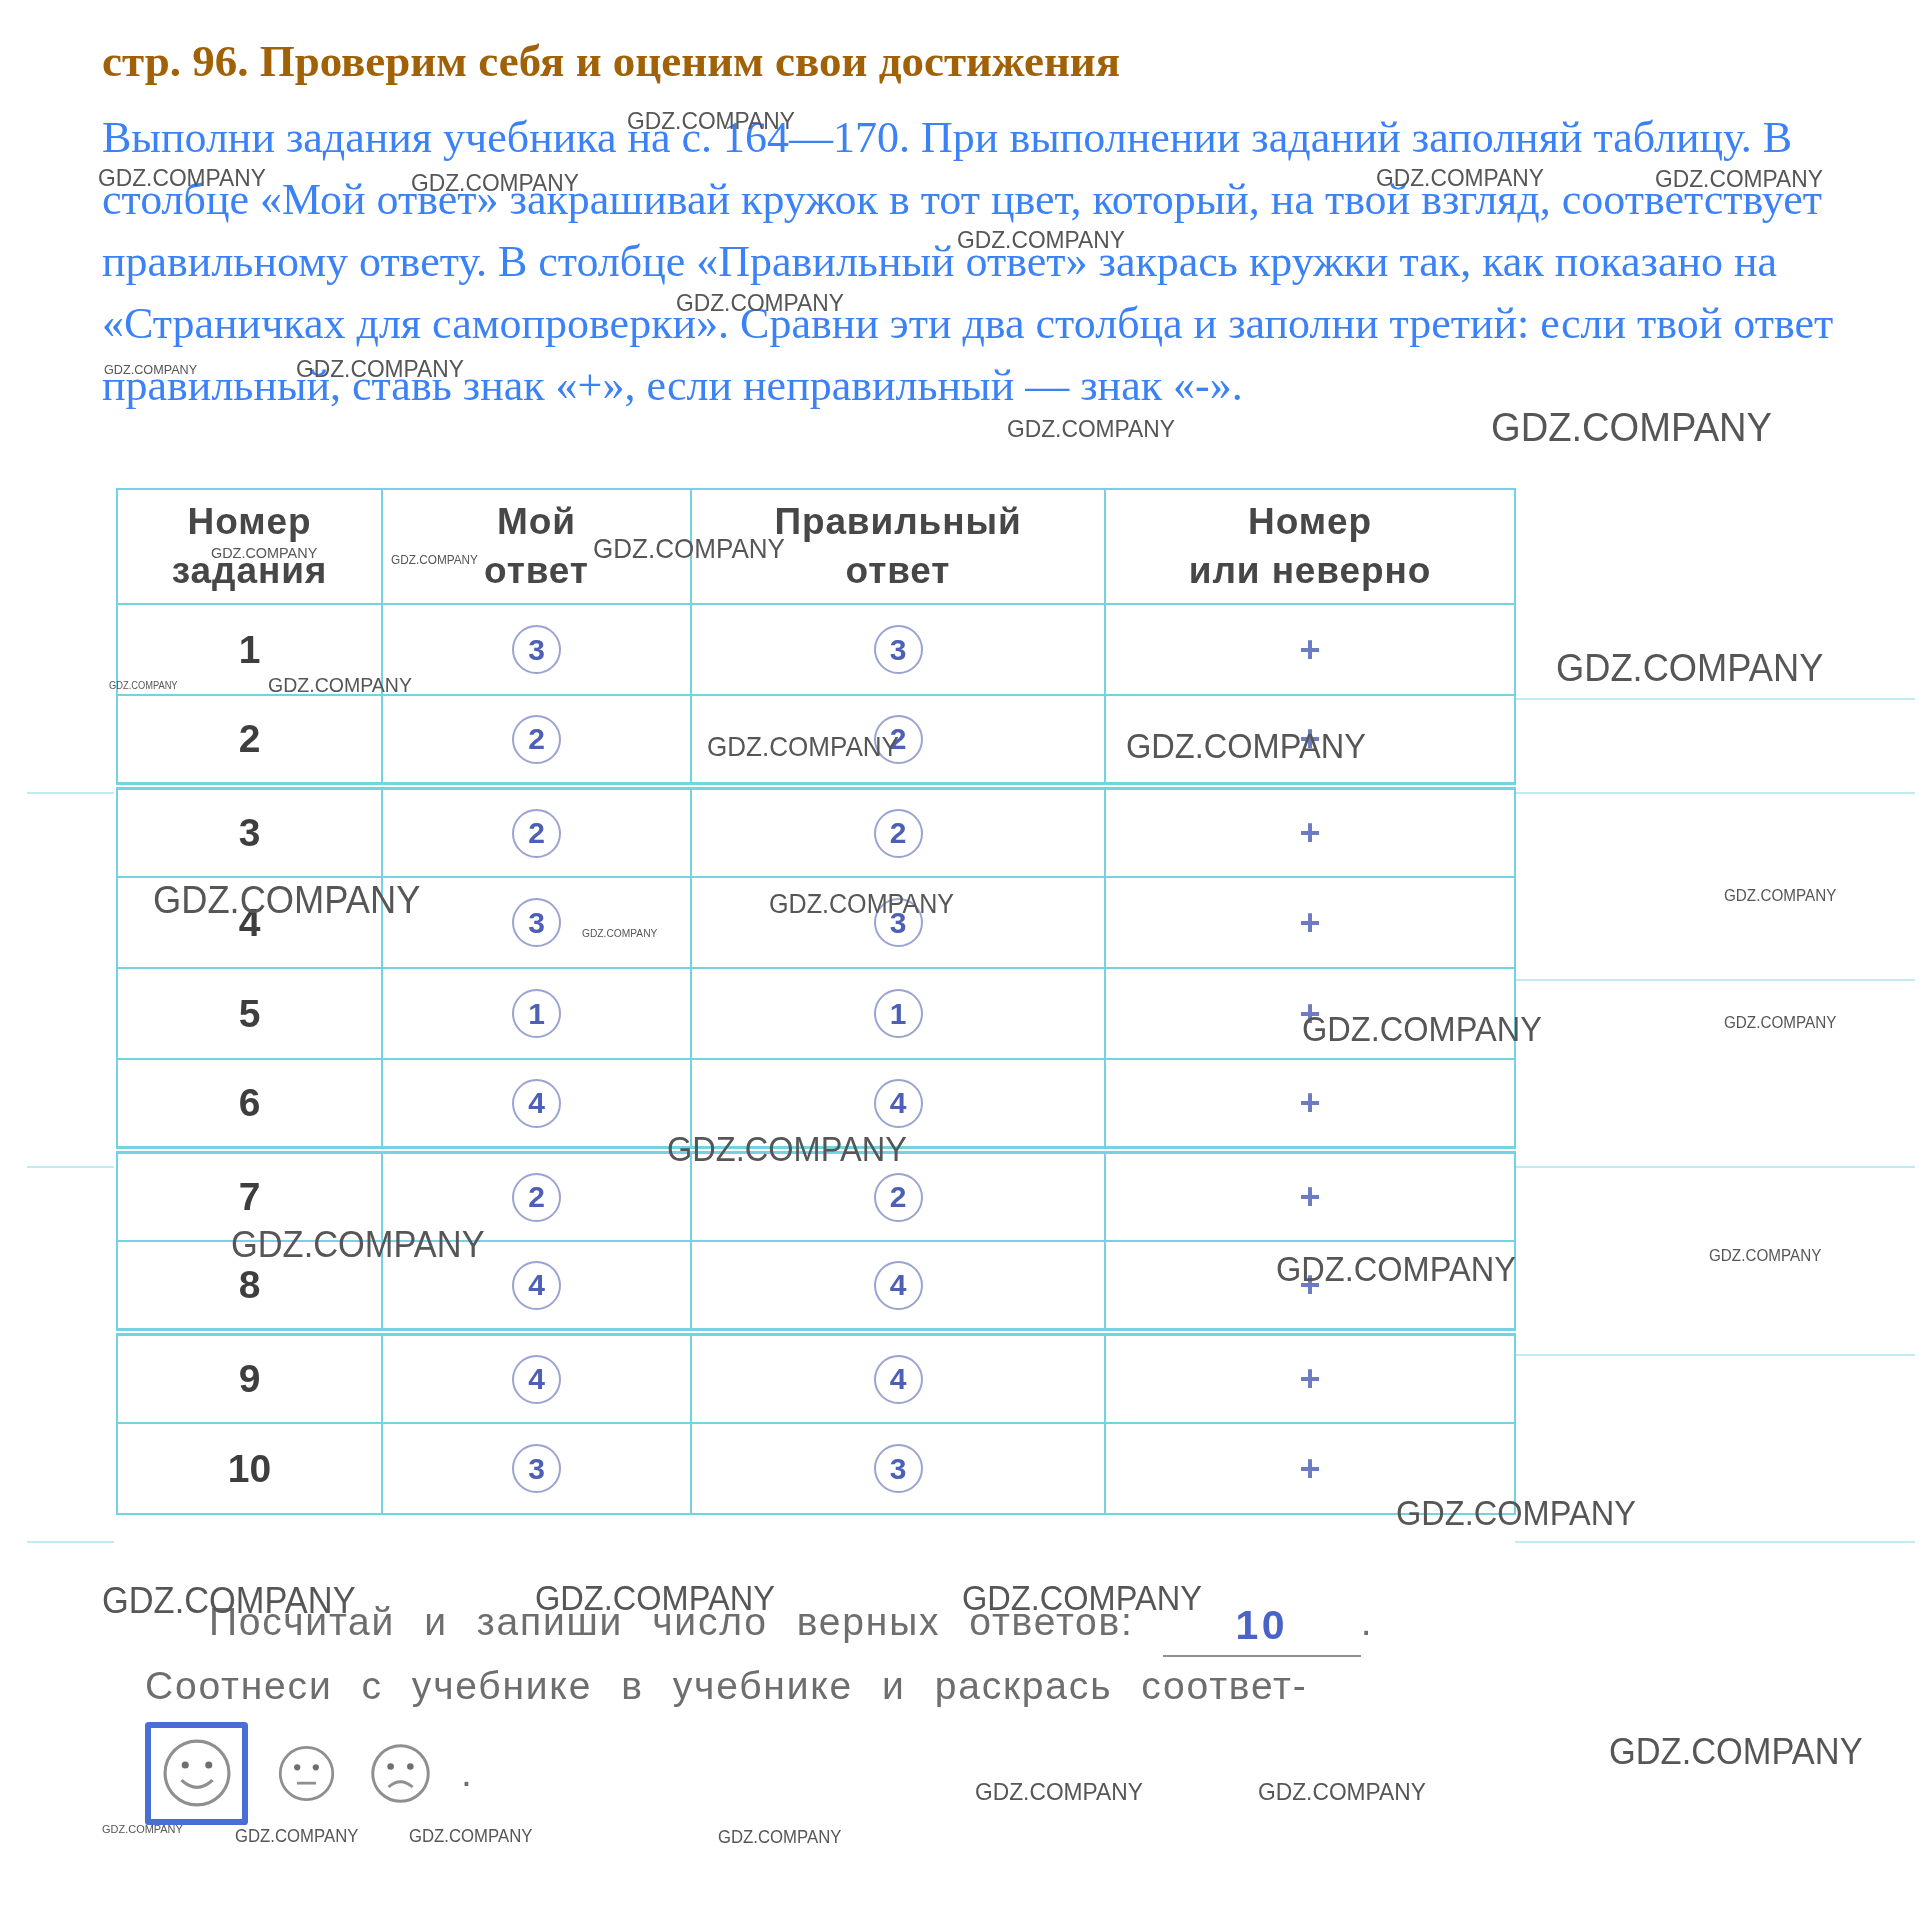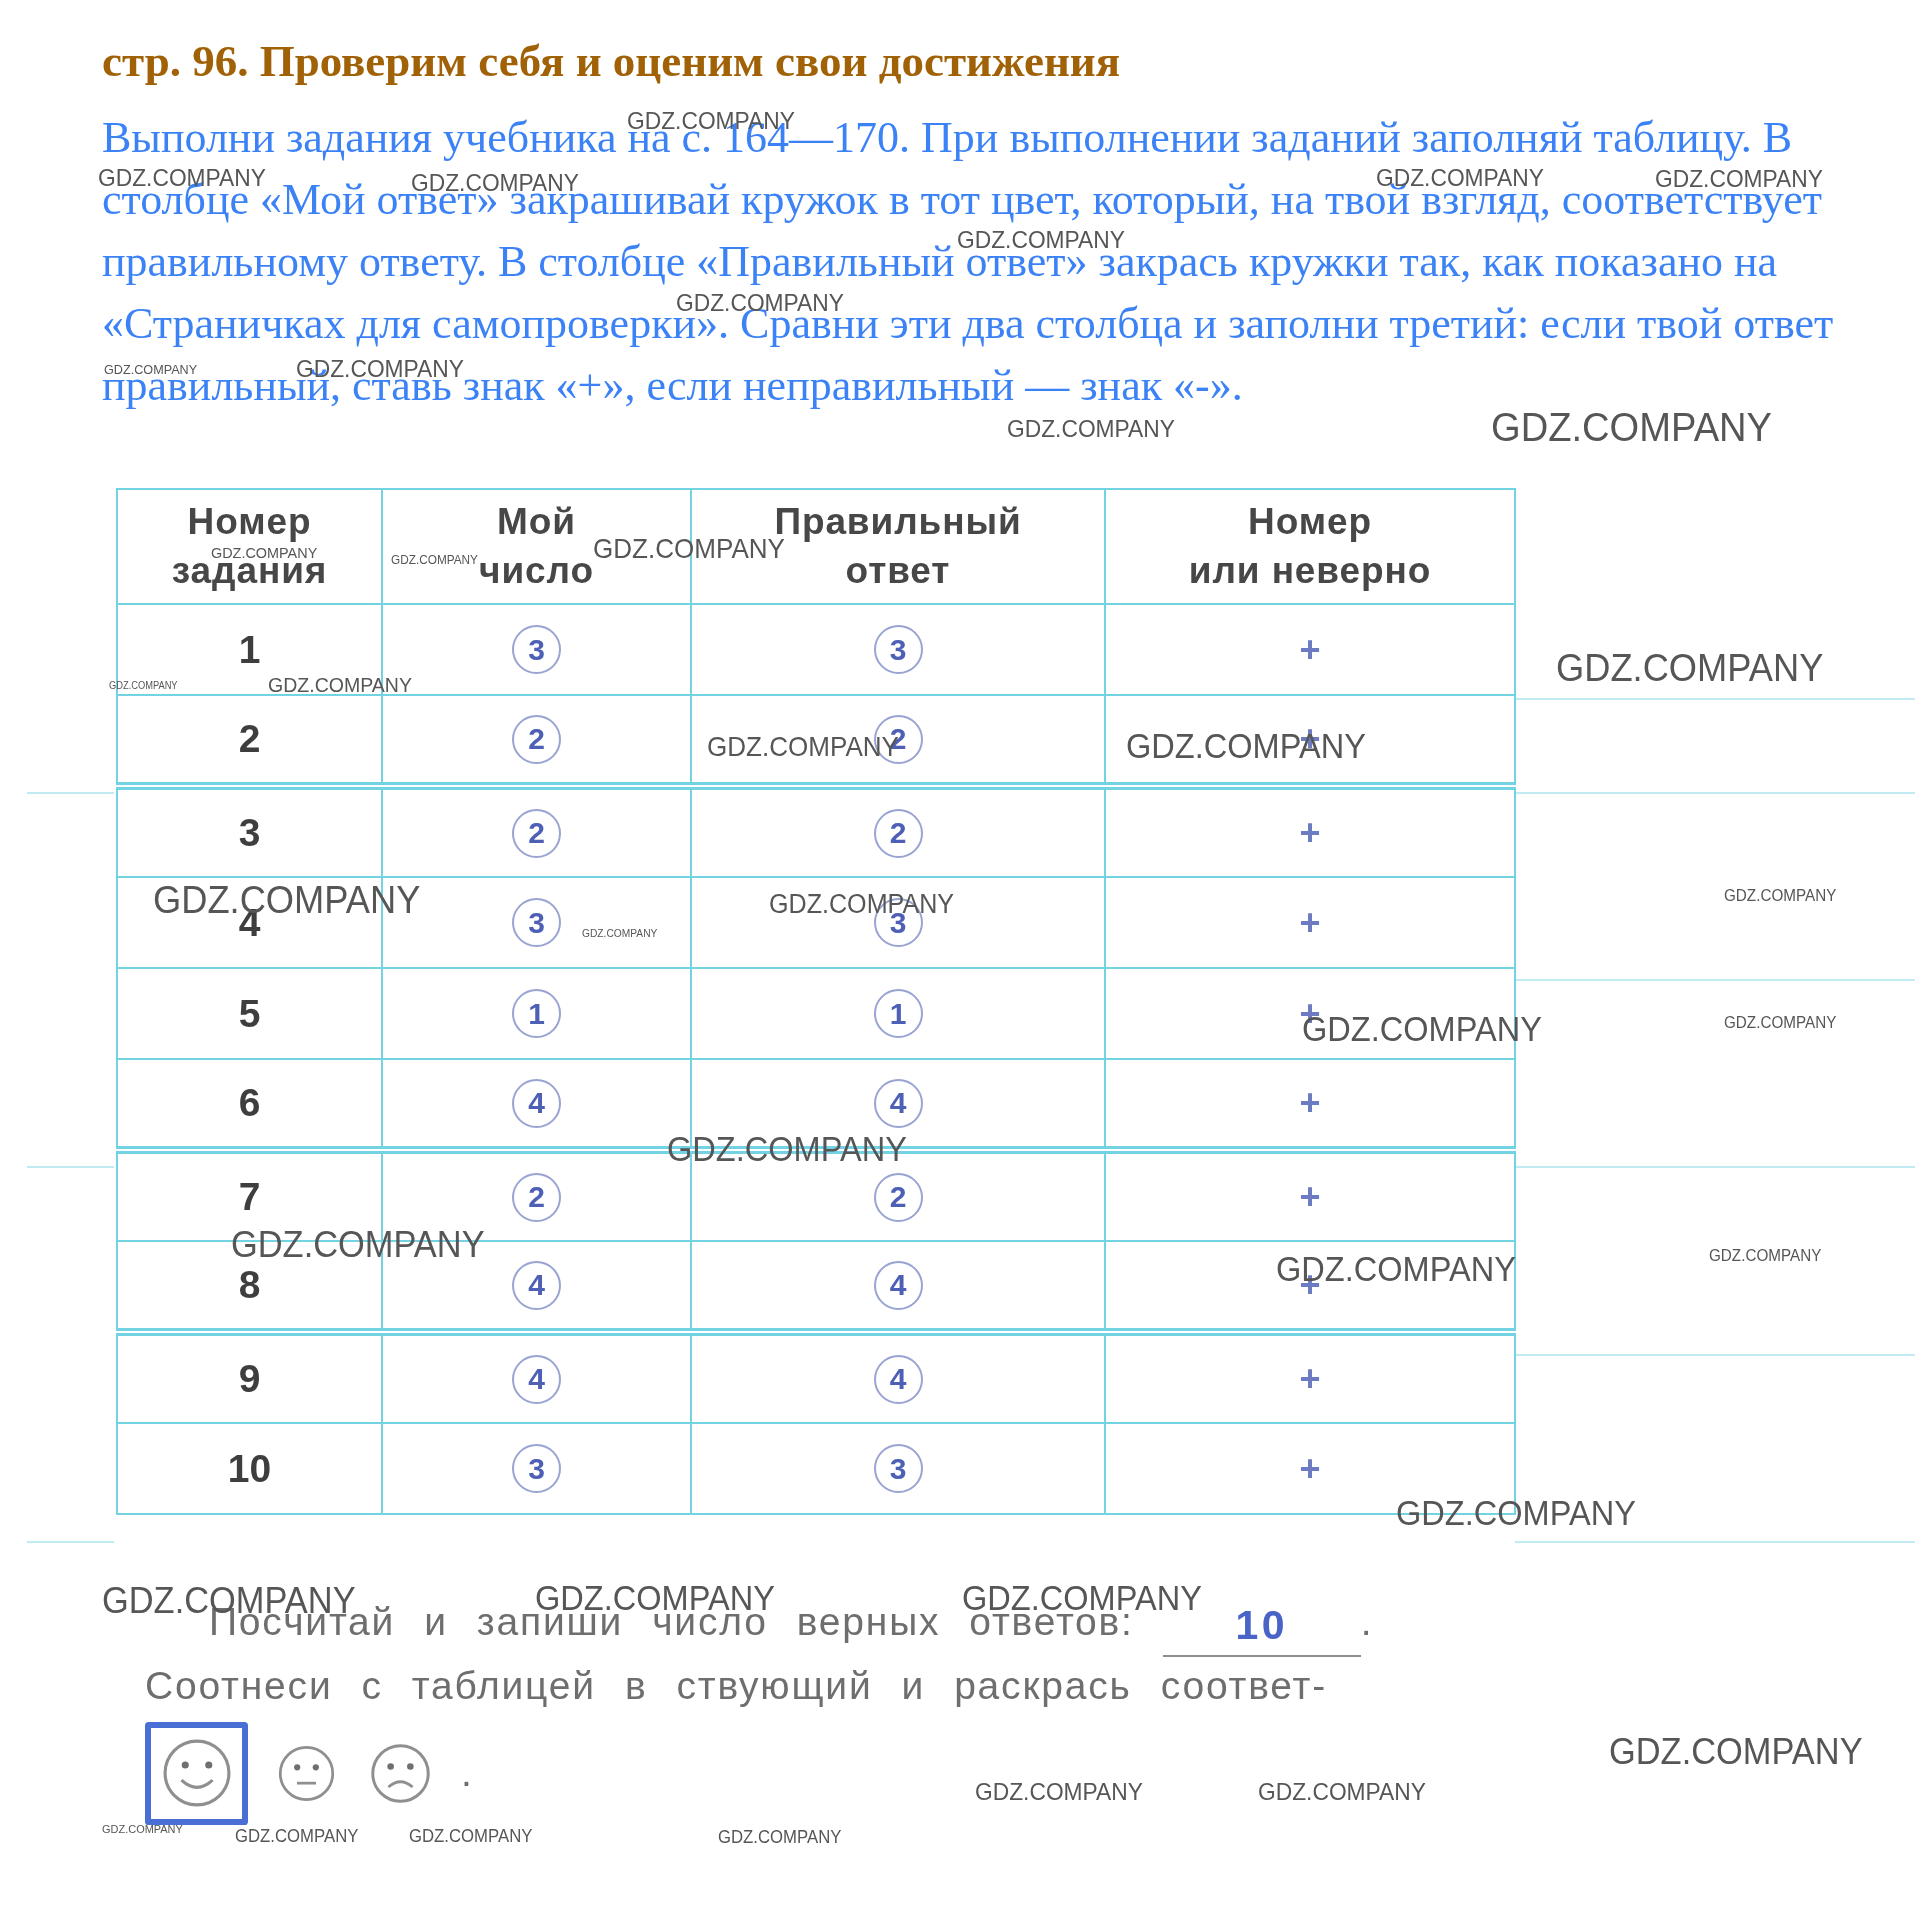--- a/index.html
+++ b/index.html
@@ -63,21 +63,21 @@
         <col style="width:265px">
         <col style="width:309px">
         <col style="width:414px">
         <col style="width:410px">
       </colgroup>
     <thead>
       <tr>
         <th>Номер
 задания</th>
         <th>Мой
-число</th>
+ответ</th>
         <th>Правильный
 ответ</th>
         <th>Номер
 или неверно</th>
       </tr>
     </thead>
     <tbody>
       <tr>
         <td class="cnum">1</td>
         <td><span class="circ">
@@ -179,21 +179,21 @@
         <td class="verd">+</td>
       </tr>
     </tbody>
   </table>
 
   <div class="footer">
     <p class="fl1">
       <span>Посчитай и запиши число верных ответов:</span>
       <span class="blank"><span class="count">10</span></span><span>.</span>
     </p>
-    <p>Соотнеси с таблицей в ствующий и раскрась соответ-</p>
+    <p>Соотнеси с учебнике в учебнике и раскрась соответ-</p>
     <p class="fl3">
       <span class="frame">
         <svg class="face" width="84" height="84" viewBox="0 0 40 40">
           <circle cx="20" cy="20" r="15.2" fill="none" stroke="#8f8f8f" stroke-width="1.5"></circle>
           <circle cx="14.4" cy="16.2" r="1.7" fill="#6f6f6f"></circle>
           <circle cx="25.6" cy="16.2" r="1.7" fill="#6f6f6f"></circle>
           <path d="M12.6 23.4 Q20 30.2 27.4 23.4" fill="none" stroke="#8f8f8f" stroke-width="1.5"></path>
         </svg>
       </span>
       <svg class="face" width="69" height="69" viewBox="0 0 40 40">

